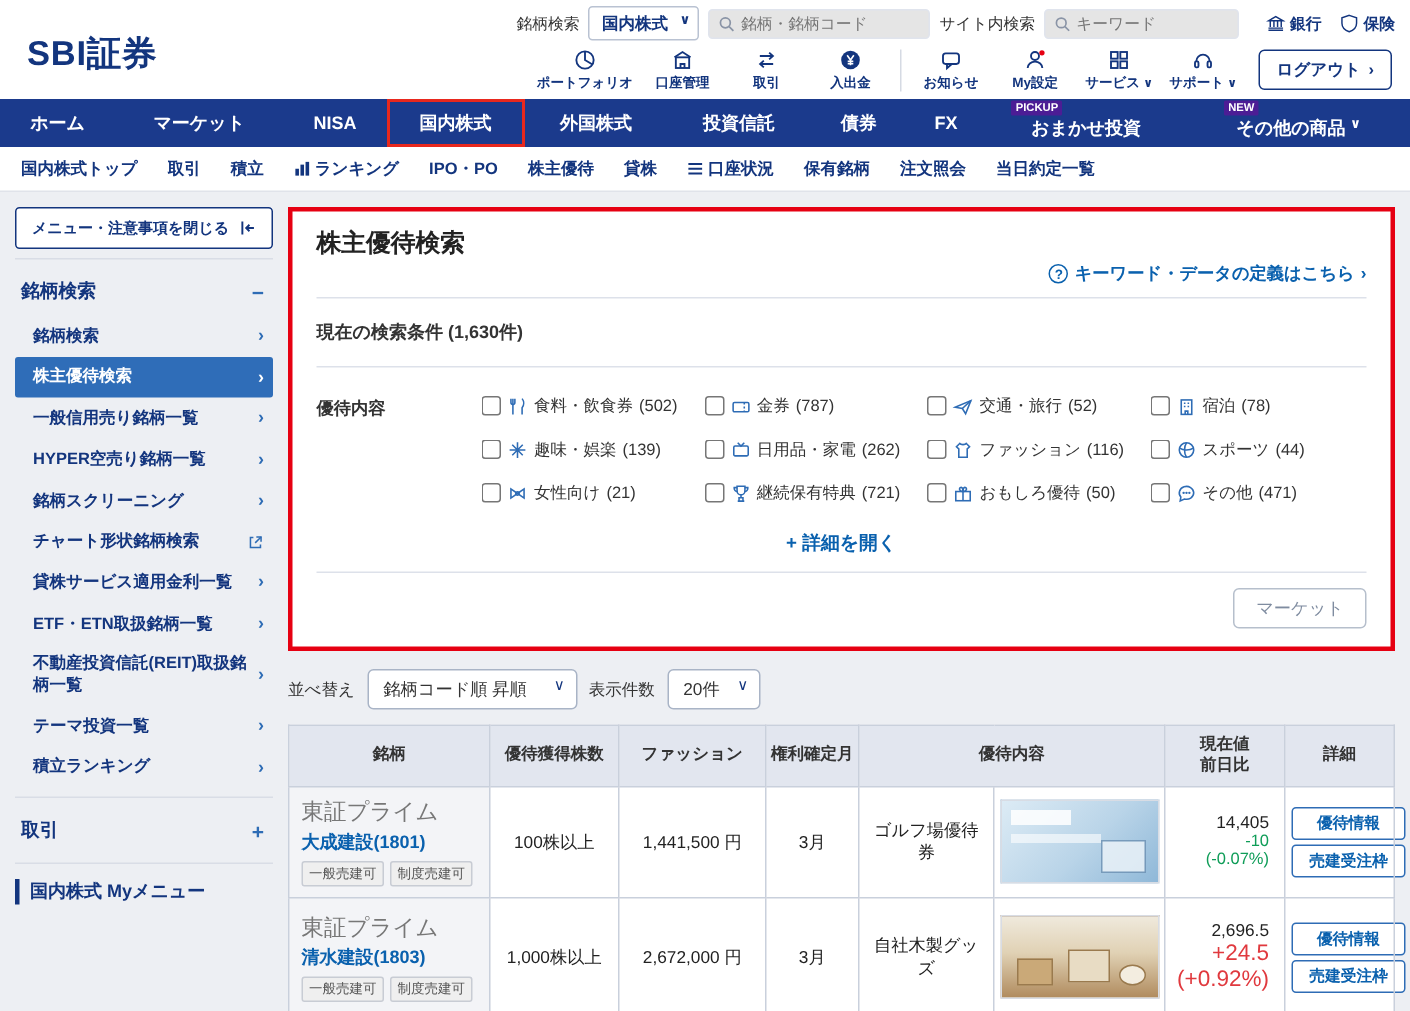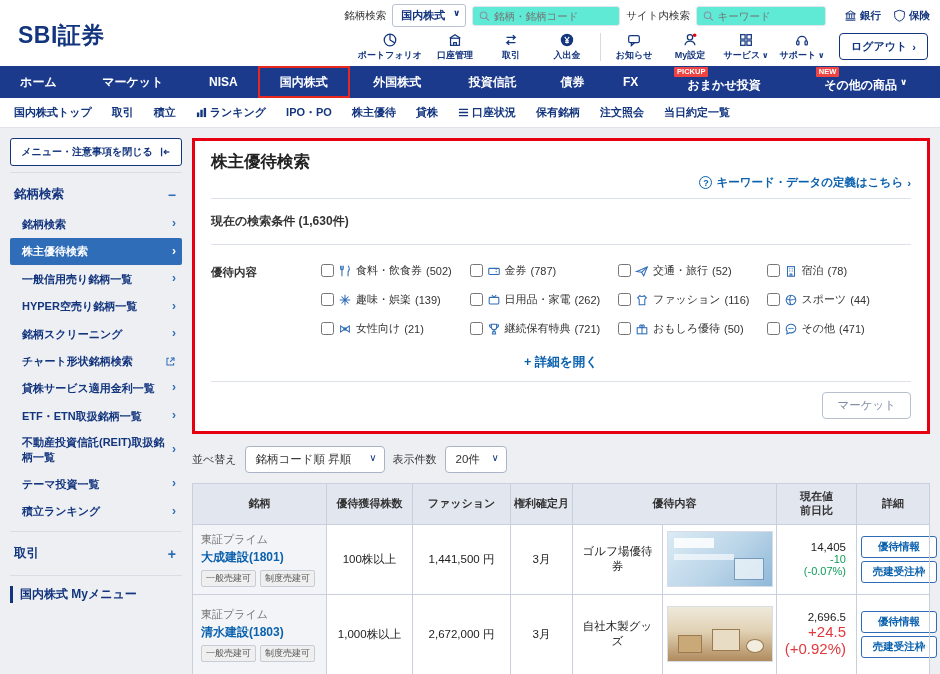--- a/index.html
+++ b/index.html
@@ -7,36 +7,36 @@
   .page { width:940px; height:674px; overflow:hidden; background:#edeff3; position:relative; }
 
   
   .hdr { height:66px; background:#fff; display:flex; }
   .logo { width:190px; padding:20px 0 0 18px; font-size:23px; font-weight:800; color:#13357e; letter-spacing:.5px; }
   .hdr-right { flex:1; display:flex; flex-direction:column; }
   .hdr-top { height:27px; display:flex; align-items:center; justify-content:flex-end; gap:6px; padding:4px 10px 0 0; }
   .fld-label { font-size:10.5px; color:#333; white-space:nowrap; }
   .select-sm { position:relative; border:1px solid #b9c2d2; border-radius:3px; background:#fff; font-size:11px; font-weight:bold; color:#13357e; padding:3px 20px 3px 8px; white-space:nowrap; }
   .select-sm .dd { position:absolute; right:5px; top:3px; font-size:9px; color:#13357e; }
-  .search-box { background:#5eead4; border:1px solid #e0e4ed; border-radius:3px; display:flex; align-items:center; gap:4px; padding:3px 6px; width:148px; }
+  .search-box { background:#e5e5e5; border:1px solid #e0e4ed; border-radius:3px; display:flex; align-items:center; gap:4px; padding:3px 6px; width:148px; }
   .search-box input { border:0; background:transparent; outline:none; font-size:10.5px; width:100%; color:#333; font-family:inherit; }
   .mini-links { display:flex; gap:12px; margin-left:12px; font-size:10.5px; font-weight:bold; color:#13357e; white-space:nowrap; align-items:center; }
   .mini-links span.lnk { display:flex; align-items:center; gap:3px; }
   .hdr-bottom { height:39px; display:flex; align-items:center; justify-content:flex-end; gap:10px; padding-right:12px; }
   .hicon { display:flex; flex-direction:column; align-items:center; gap:1px; font-size:9px; font-weight:bold; color:#13357e; min-width:46px; white-space:nowrap; position:relative; }
   .hicon .lblrow { display:flex; align-items:center; gap:2px; }
   .hicon .dd { font-size:8px; }
   .vdiv { width:1px; height:28px; background:#d5dae3; }
   .logout-btn { display:flex; align-items:center; gap:5px; border:1.5px solid #13357e; border-radius:4px; background:#fff; color:#13357e; font-weight:bold; font-size:11px; padding:5px 11px; margin-left:4px; white-space:nowrap; cursor:pointer; font-family:inherit; }
 
   
   .mainnav { height:32px; background:#1b3a8c; display:flex; }
   .mn-item { display:flex; align-items:center; justify-content:center; color:#fff; font-size:12px; font-weight:bold; white-space:nowrap; position:relative; padding:0 4px; cursor:pointer; }
   .mn-item.active { outline:2px solid #e8281e; outline-offset:-2px; }
-  .mn-badge { position:absolute; top:1px; left:50%; transform:translateX(-50px); background:#ef4444; color:#fff; font-size:7.5px; font-weight:bold; line-height:10px; padding:0 3px; border-radius:1px; }
+  .mn-badge { position:absolute; top:1px; left:50%; transform:translateX(-50px); background:#4c1d95; color:#fff; font-size:7.5px; font-weight:bold; line-height:10px; padding:0 3px; border-radius:1px; }
   .mn-item.has-badge .mn-label { margin-top:7px; }
   .mn-item .dd { font-size:9px; margin-left:3px; }
 
   
   .subnav { height:30px; background:#fff; border-bottom:1px solid #e0e3ea; display:flex; align-items:center; padding:0 4px; }
   .sn-item { display:flex; align-items:center; gap:3px; font-size:11px; font-weight:bold; color:#13357e; padding:0 10px; white-space:nowrap; cursor:pointer; }
 
   
   .bodywrap { display:flex; height:547px; }
   .sidebar { width:190px; flex-shrink:0; padding:10px 8px 0 10px; }
@@ -72,21 +72,21 @@
   .toolbar { display:flex; justify-content:flex-start; align-items:center; gap:8px; margin:12px 0 10px; font-size:11px; color:#333; }
   .tselect { position:relative; background:#fff; border:1px solid #a9b4c6; border-radius:4px; padding:5px 26px 5px 10px; font-size:11.5px; color:#333; white-space:nowrap; cursor:pointer; }
   .tselect .dd { position:absolute; right:7px; top:5px; font-size:10px; color:#13357e; }
 
   
   table.rtbl { width:100%; border-collapse:collapse; table-layout:fixed; background:#fff; }
   .rtbl th, .rtbl td { border:1px solid #c9d0dc; }
   .rtbl th { background:#e2e6ef; font-size:11px; font-weight:bold; color:#333; padding:6px 2px; text-align:center; line-height:1.25; }
   .rtbl td { font-size:11.5px; color:#222; text-align:center; padding:6px 4px; vertical-align:middle; background:#fff; }
   td.stockcell { background:#f3f4f7; text-align:left; padding:7px 8px; }
-  .market { font-size:11px; color:#777; }
+  .market { font-size:15px; color:#777; }
   .sname { font-size:12px; font-weight:bold; color:#0a61ae; margin:2px 0 4px; cursor:pointer; }
   .badges { display:flex; gap:4px; }
   .badge { font-size:9px; color:#555; background:#efefef; border:1px solid #c8ccd4; border-radius:2px; padding:1px 4px; white-space:nowrap; }
   td.pricecell { text-align:right; padding-right:10px; font-size:11.5px; }
   .chg-down { color:#0f9d58; font-size:11px; }
   .chg-up { color:#e0393e; font-size:15px; }
   .dbtn { display:block; margin:3px auto; width:76px; background:#fff; border:1px solid #2e6cb5; border-radius:3px; color:#0a61ae; font-size:10.5px; font-weight:bold; padding:3px 2px; cursor:pointer; font-family:inherit; }
   .bimg { width:106px; height:56px; margin:0 auto; border:1px solid #d8dce4; position:relative; overflow:hidden; }
   .bimg.map { background:linear-gradient(135deg,#dcebf5 0%,#b9d4e8 55%,#8fb8d8 100%); }
   .bimg.map i { position:absolute; background:#fff; opacity:.85; }

